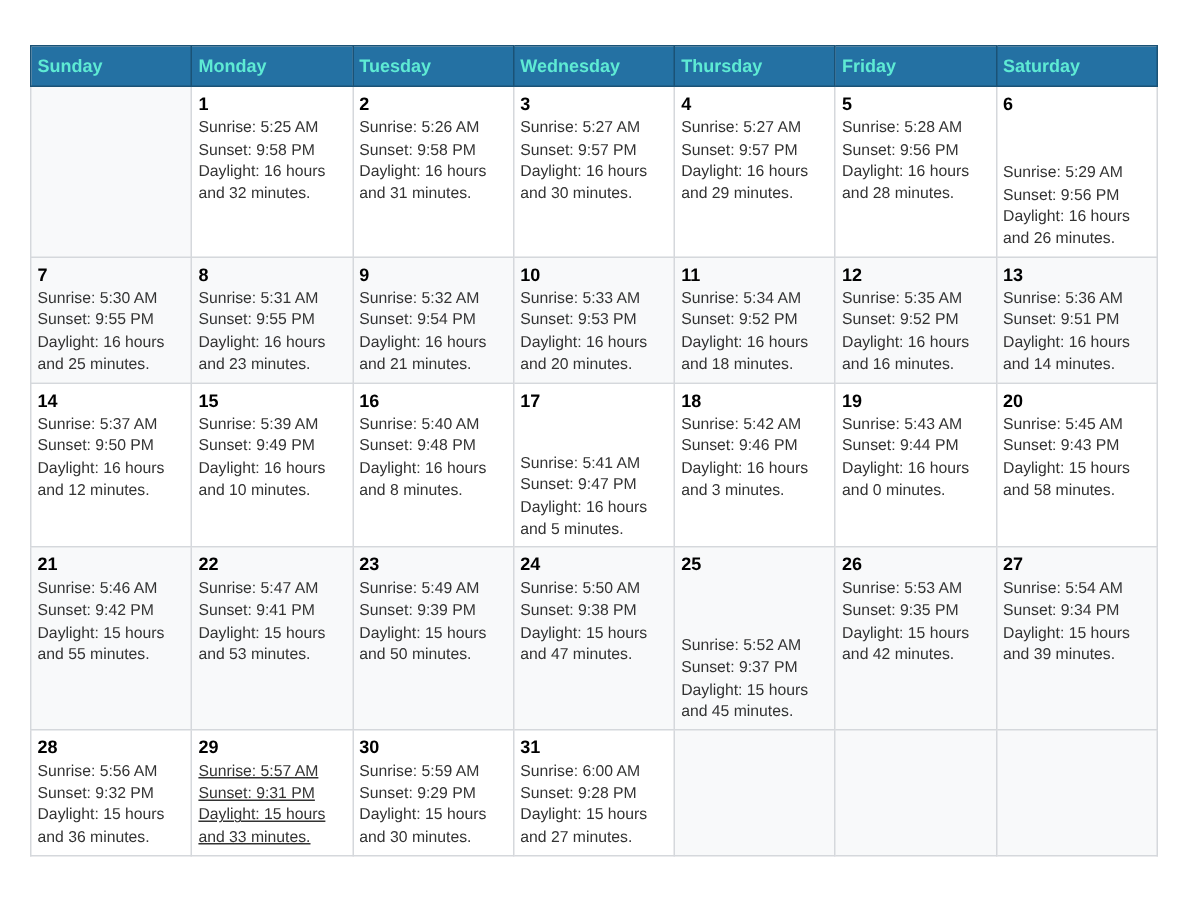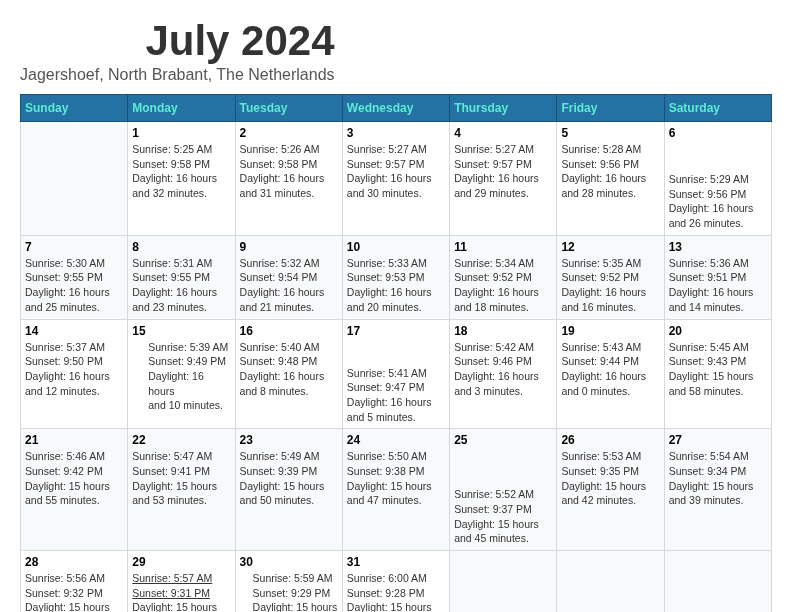--- a/index.html
+++ b/index.html
@@ -70,24 +70,20 @@
       font-size: 10.5px;
     }
     .empty-cell {
       background: #f8f9fa !important;
     }
   </style>
 </head>
 <body>
 
 <div class="header">
-  <div class="title-section">
-    <div class="month-title">July 2024</div>
-    <div class="location-title">Jagershoef, North Brabant, The Netherlands</div>
-  </div>
 </div>
 
 <table class="calendar">
   <thead>
     <tr>
     <th>Sunday</th>
         <th>Monday</th>
         <th>Tuesday</th>
         <th>Wednesday</th>
         <th>Thursday</th>
@@ -195,21 +191,21 @@
       <tr>
         <td>
           <span class="day-number">14</span>
           <div class="day-info" style="white-space: pre-line;">Sunrise: 5:37 AM
 Sunset: 9:50 PM
 Daylight: 16 hours
 and 12 minutes.</div>
         </td>
         <td>
           <span class="day-number">15</span>
-          <div class="day-info" style="white-space: pre-line; margin-left: 16px;">Sunrise: 5:39 AM
+          <div class="day-info" style="white-space: pre-line;">Sunrise: 5:39 AM
 Sunset: 9:49 PM
 Daylight: 16 hours
 and 10 minutes.</div>
         </td>
         <td>
           <span class="day-number">16</span>
           <div class="day-info" style="white-space: pre-line;">Sunrise: 5:40 AM
 Sunset: 9:48 PM
 Daylight: 16 hours
 and 8 minutes.</div>
@@ -304,21 +300,21 @@
         </td>
         <td>
           <span class="day-number">29</span>
           <div class="day-info" style="white-space: pre-line; text-decoration: underline;">Sunrise: 5:57 AM
 Sunset: 9:31 PM
 Daylight: 15 hours
 and 33 minutes.</div>
         </td>
         <td>
           <span class="day-number">30</span>
-          <div class="day-info" style="white-space: pre-line; margin-left: 13px;">Sunrise: 5:59 AM
+          <div class="day-info" style="white-space: pre-line;">Sunrise: 5:59 AM
 Sunset: 9:29 PM
 Daylight: 15 hours
 and 30 minutes.</div>
         </td>
         <td>
           <span class="day-number">31</span>
           <div class="day-info" style="white-space: pre-line;">Sunrise: 6:00 AM
 Sunset: 9:28 PM
 Daylight: 15 hours
 and 27 minutes.</div>

